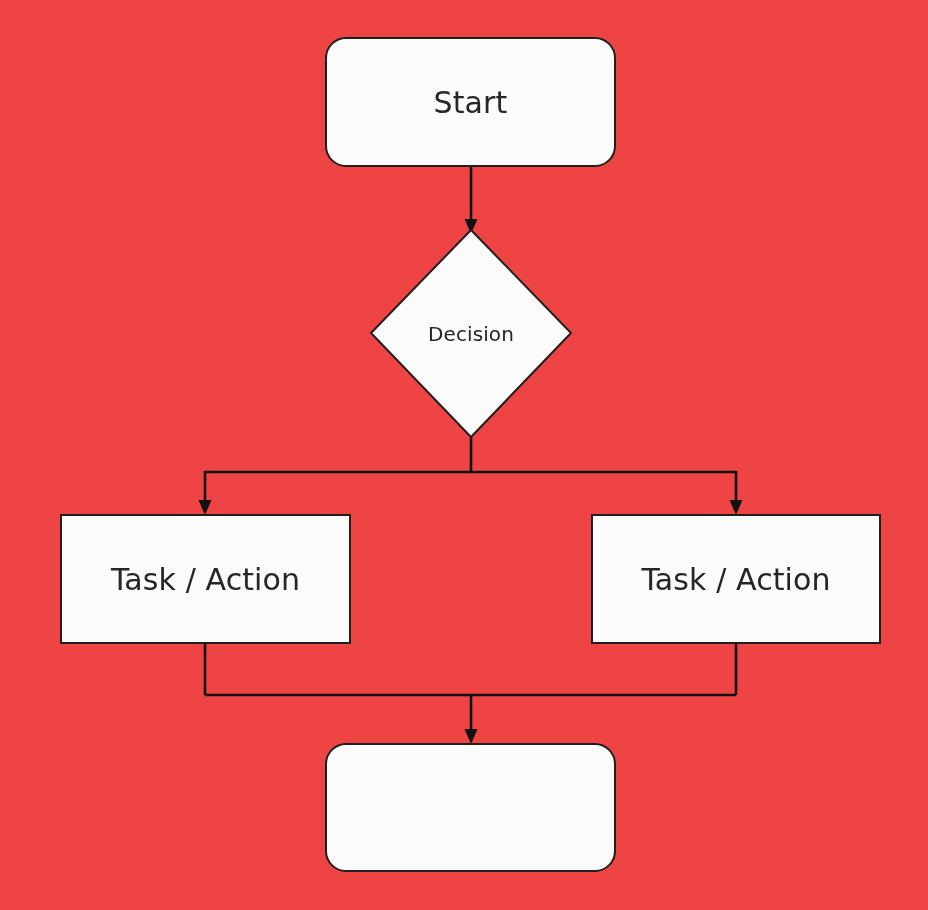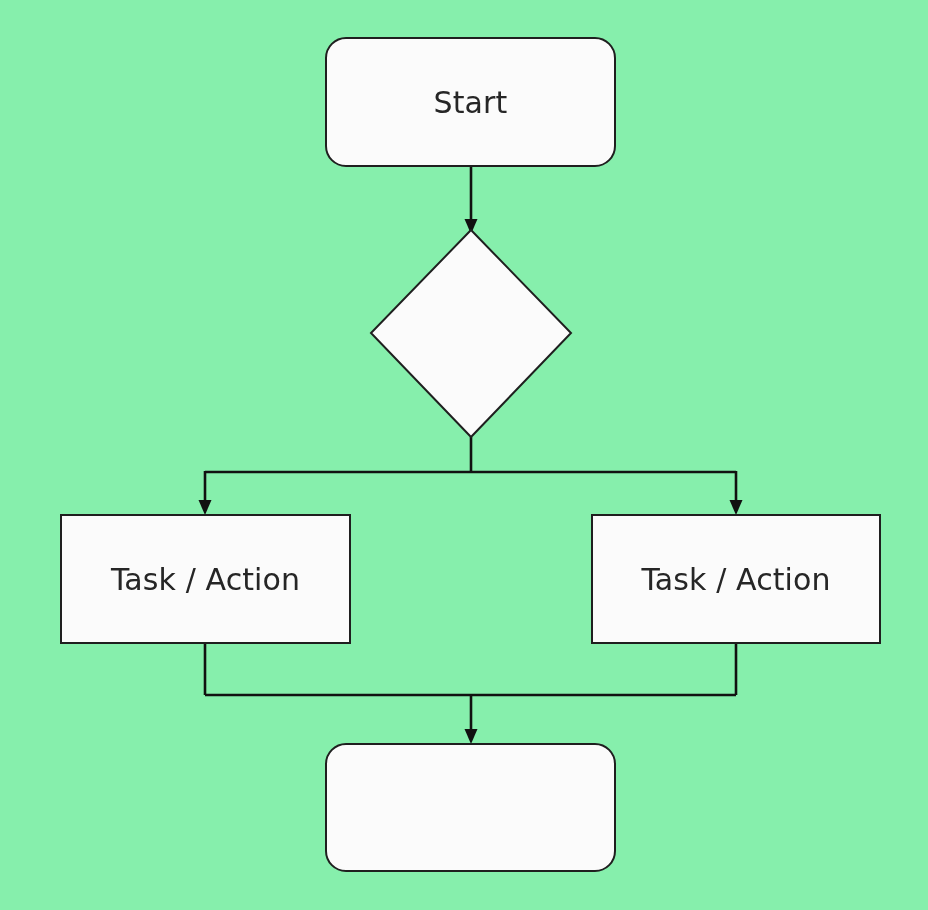--- a/index.html
+++ b/index.html
@@ -8,21 +8,21 @@
     padding: 0;
     background: #f7f7f7;
   }
   body {
     font-family: "DejaVu Sans", "Liberation Sans", sans-serif;
   }
   #canvas {
     position: relative;
     width: 928px;
     height: 910px;
-    background: #86efac;
+    background: #ef4444;
     overflow: hidden;
   }
   #flow-svg {
     position: absolute;
     top: 0;
     left: 0;
     width: 928px;
     height: 910px;
     display: block;
   }
@@ -109,19 +109,20 @@
     <rect class="node-shape" x="61" y="515" width="289" height="128" rx="0" ry="0"></rect>
 
     <rect class="node-shape" x="592" y="515" width="288" height="128" rx="0" ry="0"></rect>
 
     <rect class="node-shape" x="326" y="744" width="289" height="127" rx="20" ry="20"></rect>
 
   </svg>
 
   <div class="node-label label-lg" style="left:325px; top:37px; width:291px; height:130px;">Start</div>
 
+  <div class="node-label label-sm" style="left:371px; top:230px; width:200px; height:207px;">Decision</div>
 
   <div class="node-label label-lg" style="left:60px; top:514px; width:291px; height:130px;">Task / Action</div>
 
   <div class="node-label label-lg" style="left:591px; top:514px; width:290px; height:130px;">Task / Action</div>
 
 
 </div>
 
 </body></html>

